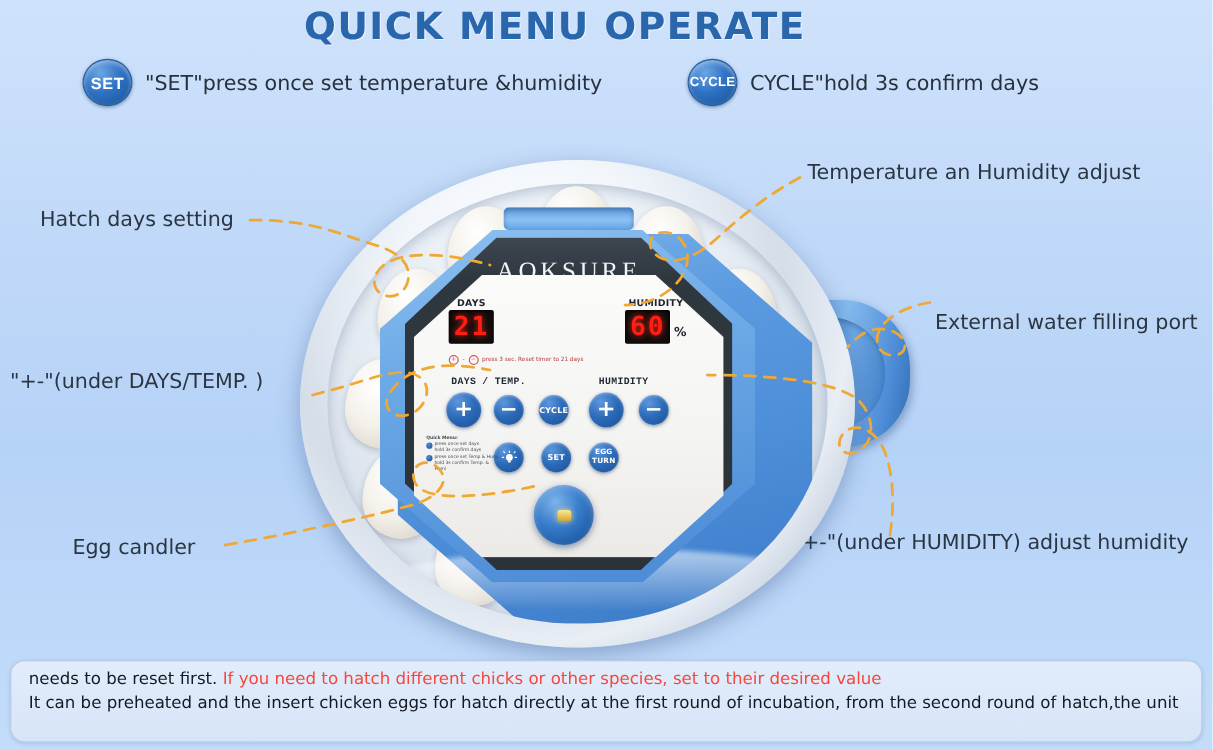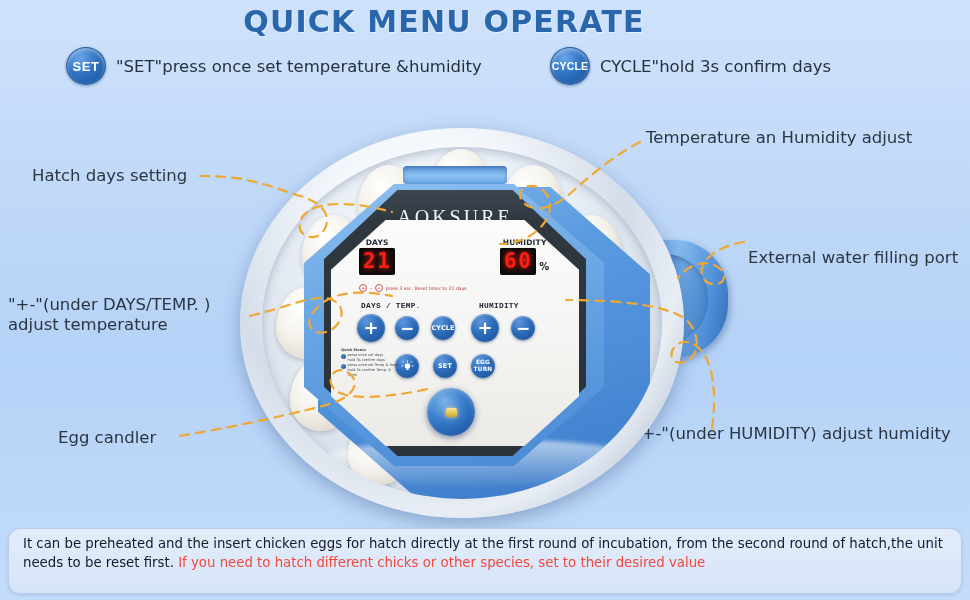--- a/index.html
+++ b/index.html
@@ -374,21 +374,20 @@
 
 <div class="legend-item legend-cycle">
   <div class="badge cycle-badge">CYCLE</div>
   <div class="legend-text">CYCLE"hold 3s confirm days</div>
 </div>
 
 <div class="callout c-hatch">Hatch days setting</div>
 
 <div class="callout c-plusminus-t">
   <div>"+-"(under DAYS/TEMP. )</div>
-  <div>adjust temperature</div>
 </div>
 
 <div class="callout c-candler">Egg candler</div>
 <div class="callout c-temphum">Temperature an Humidity adjust</div>
 <div class="callout c-water">External water filling port</div>
 <div class="callout c-plusminus-h">"+-"(under HUMIDITY) adjust humidity</div>
 
 <div class="device">
 
   <div class="water-port"></div>
@@ -515,17 +514,17 @@
 
     <path d="M640 142 C 610 158, 590 176, 572 192 C 556 206, 540 212, 528 206 C 514 198, 520 184, 534 186 C 552 190, 556 212, 540 228 C 528 240, 512 244, 500 244"></path>
 
     <path d="M744 242 C 730 244, 716 250, 708 258 C 698 268, 700 282, 712 284 C 726 286, 728 272, 716 266 C 700 258, 686 268, 678 278"></path>
 
     <path d="M712 428 C 716 400, 714 378, 708 362 C 702 346, 688 338, 678 344 C 666 352, 672 366, 684 362 C 702 356, 700 330, 684 318 C 660 302, 600 300, 566 300"></path>
   </g>
 </svg>
 
 <div class="note-box">
-  <div class="note-line">It can be preheated and the insert chicken eggs for hatch directly at the first round of incubation, from the second round of hatch,the unit</div>
   <div class="note-line">
     <span>needs to be reset first.  </span><span class="note-red">If you need to hatch different chicks or other species, set to their desired value</span>
   </div>
+  <div class="note-line">It can be preheated and the insert chicken eggs for hatch directly at the first round of incubation, from the second round of hatch,the unit</div>
 </div>
 
 </body></html>

